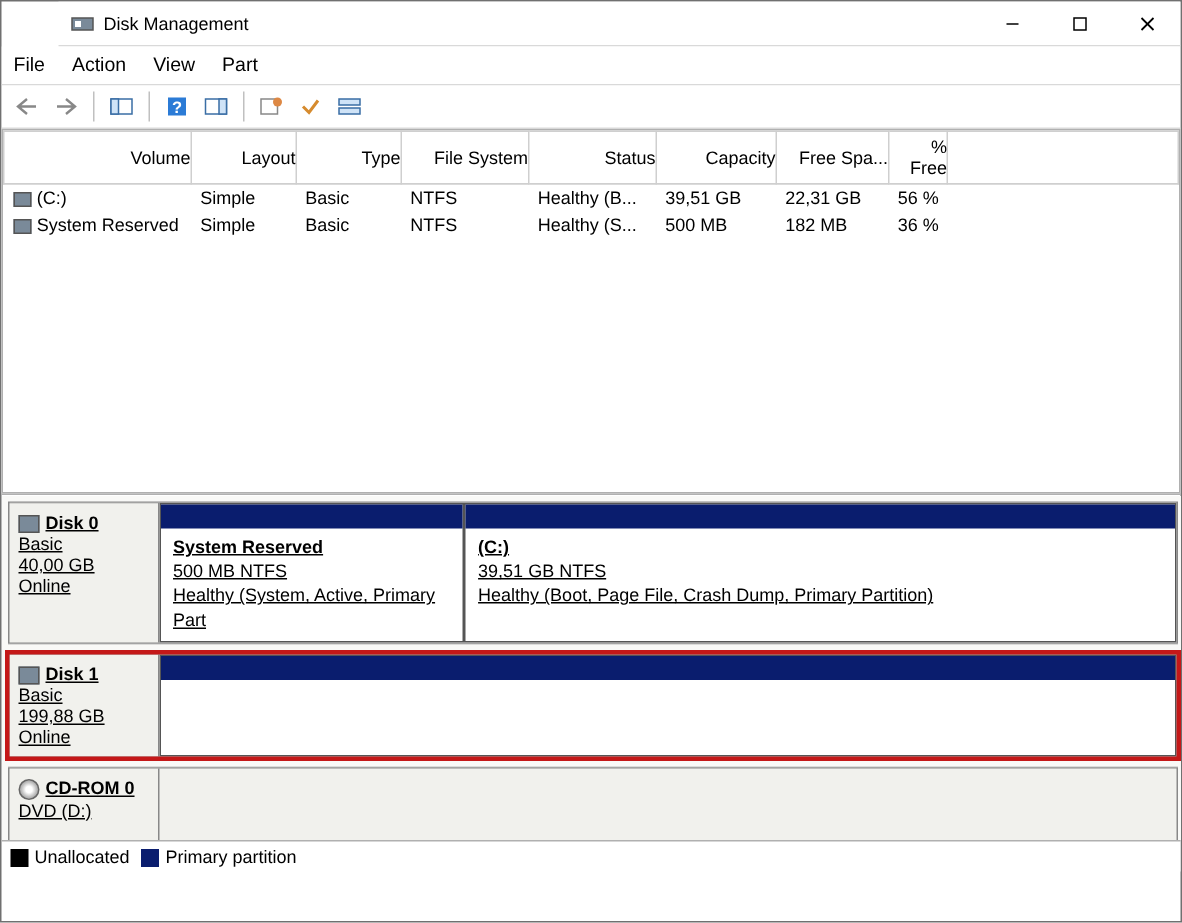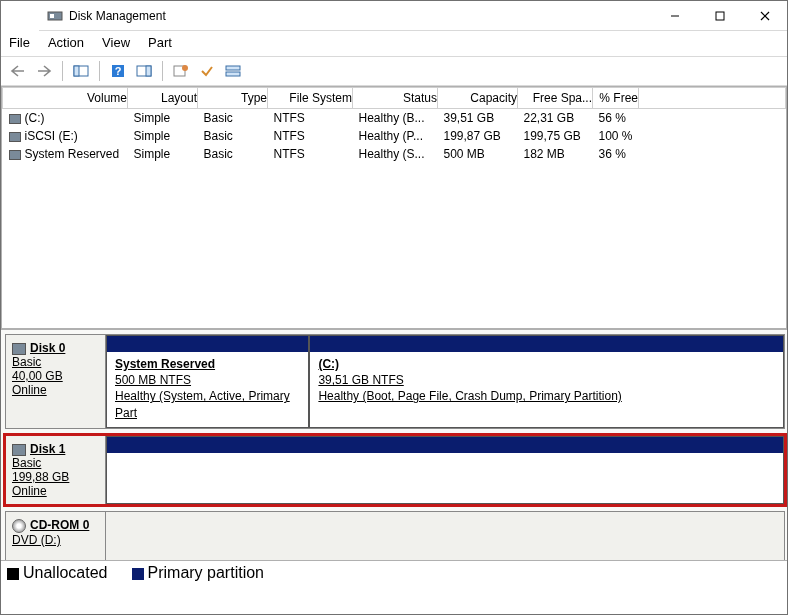--- a/index.html
+++ b/index.html
@@ -143,25 +143,25 @@
     background: #0a1d6e;
   }
   .part .pbody {
     padding: 4px 8px 6px 8px;
     font-size: 12px;
     line-height: 1.35;
   }
   
   .legend {
     display: flex; align-items: center;
-    gap: 24px;
+    gap: 8px;
     padding: 3px 6px;
     border-top: 1px solid #b0b0b0;
     background: #fff;
-    font-size: 16px;
+    font-size: 12px;
   }
   .swatch { width: 12px; height: 12px; display:inline-block; margin-right:4px; vertical-align:middle;}
   .sw-black { background:#000; }
   .sw-navy { background:#0a1d6e; }
 </style>
 </head>
 <body>
 
 <div class="titlebar">
   <span class="icon">
@@ -270,31 +270,20 @@
           <td>Simple</td>
           <td>Basic</td>
           <td>NTFS</td>
           <td>Healthy (B...</td>
           <td>39,51 GB</td>
           <td>22,31 GB</td>
           <td>56 %</td>
           <td></td>
         </tr>
         <tr>
-          <td><span class="vol-icon"></span>iSCSI (E:)</td>
-          <td>Simple</td>
-          <td>Basic</td>
-          <td>NTFS</td>
-          <td>Healthy (P...</td>
-          <td>199,87 GB</td>
-          <td>199,75 GB</td>
-          <td>100 %</td>
-          <td></td>
-        </tr>
-        <tr>
           <td><span class="vol-icon"></span>System Reserved</td>
           <td>Simple</td>
           <td>Basic</td>
           <td>NTFS</td>
           <td>Healthy (S...</td>
           <td>500 MB</td>
           <td>182 MB</td>
           <td>36 %</td>
           <td></td>
         </tr>

